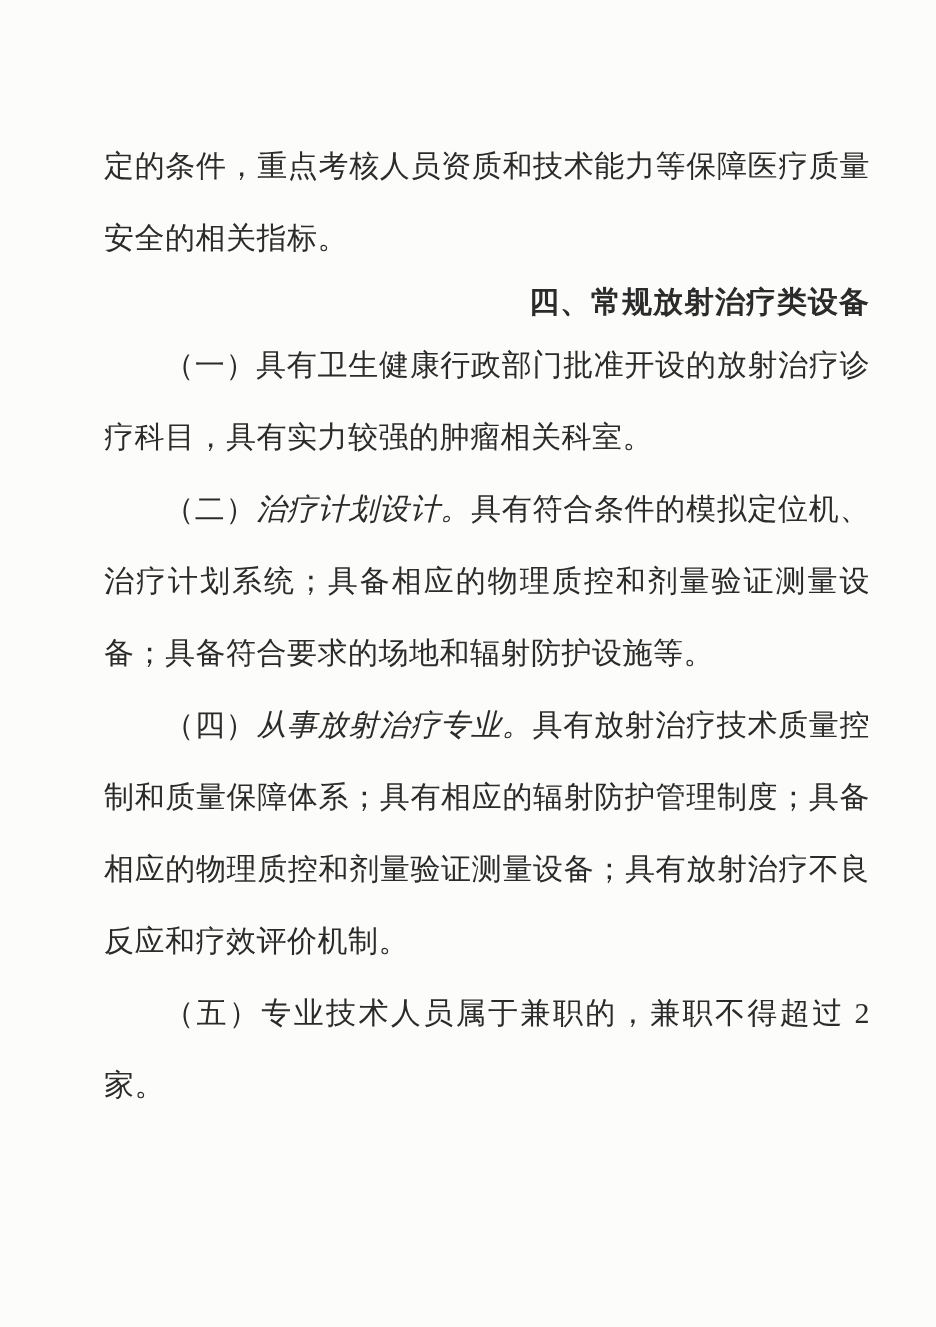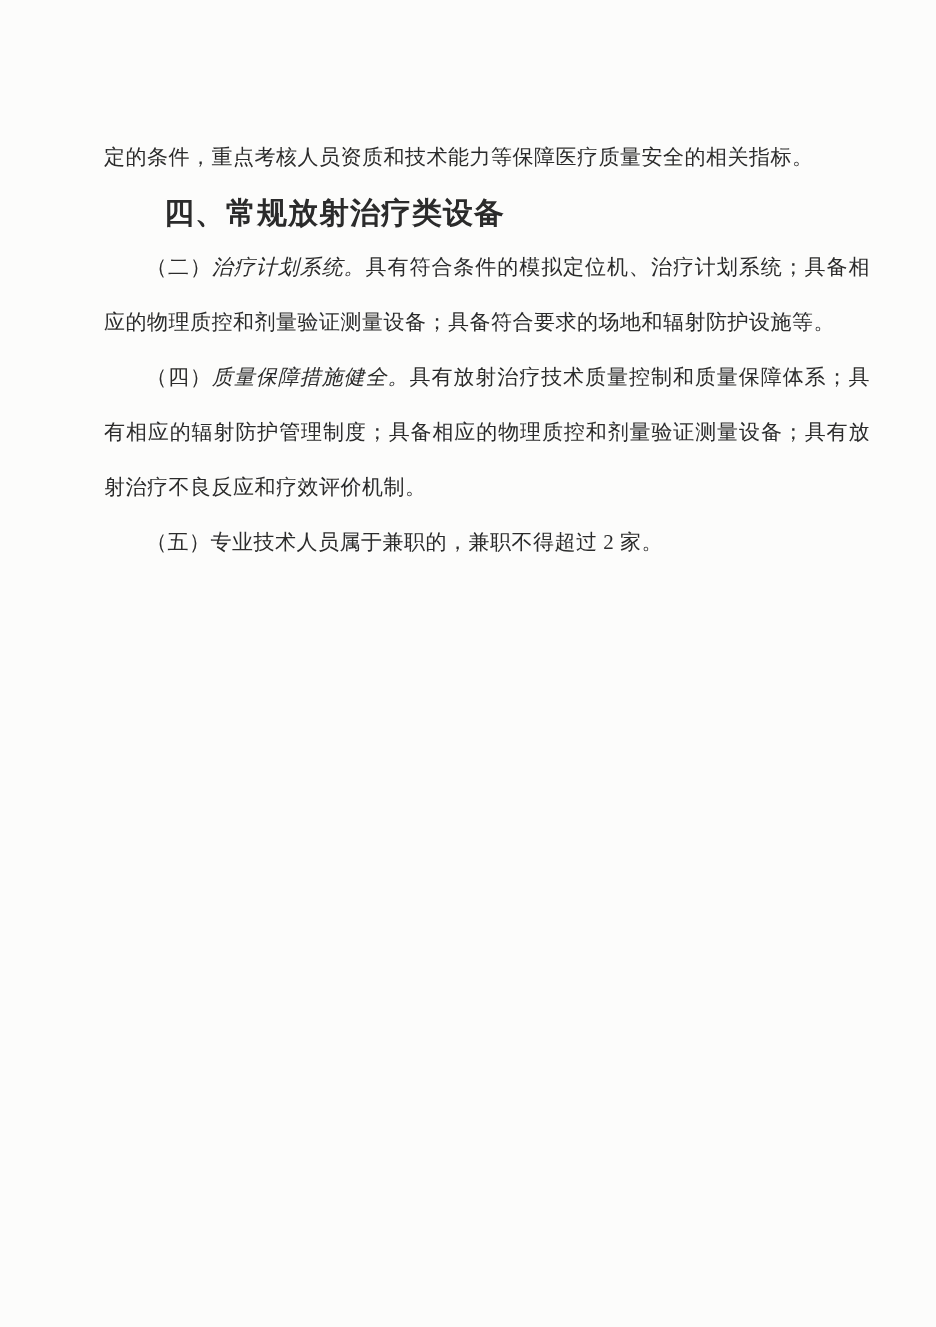--- a/index.html
+++ b/index.html
@@ -16,57 +16,59 @@
     box-sizing: border-box;
     padding: 130px 66px 0 104px;
     font-family: "Liberation Serif", "DejaVu Serif", serif;
     color: #2b2b2b;
   }
   .textblock {
     width: 766px;
   }
   .para {
     margin: 0;
-    font-size: 21px;
-    line-height: 55px;
+    font-size: 30px;
+    line-height: 72px;
     text-align: justify;
     text-indent: 2em;
     word-break: break-all;
     letter-spacing: 0.5px;
   }
   .para.continuation {
     text-indent: 0;
   }
   .heading {
     margin: 0;
     font-size: 30px;
     line-height: 55px;
     font-weight: bold;
     font-family: "Liberation Sans", "DejaVu Sans", sans-serif;
     text-indent: 2em;
     letter-spacing: 1px;
+    text-align: right;
   }
   .kaiti {
     font-style: italic;
     font-weight: 500;
   }
 </style>
 </head>
 <body>
 
 <div class="page">
   <div class="textblock">
 
     <p class="para continuation">定的条件，重点考核人员资质和技术能力等保障医疗质量安全的相关指标。</p>
 
 
     <h2 class="heading">四、常规放射治疗类设备</h2>
 
+    <p class="para">（一）具有卫生健康行政部门批准开设的放射治疗诊疗科目，具有实力较强的肿瘤相关科室。</p>
 
-    <p class="para"><span>（二）</span><span class="kaiti">治疗计划系统。</span><span>具有符合条件的模拟定位机、治疗计划系统；具备相应的物理质控和剂量验证测量设备；具备符合要求的场地和辐射防护设施等。</span></p>
+    <p class="para"><span>（二）</span><span class="kaiti">治疗计划设计。</span><span>具有符合条件的模拟定位机、治疗计划系统；具备相应的物理质控和剂量验证测量设备；具备符合要求的场地和辐射防护设施等。</span></p>
 
 
-    <p class="para"><span>（四）</span><span class="kaiti">质量保障措施健全。</span><span>具有放射治疗技术质量控制和质量保障体系；具有相应的辐射防护管理制度；具备相应的物理质控和剂量验证测量设备；具有放射治疗不良反应和疗效评价机制。</span></p>
+    <p class="para"><span>（四）</span><span class="kaiti">从事放射治疗专业。</span><span>具有放射治疗技术质量控制和质量保障体系；具有相应的辐射防护管理制度；具备相应的物理质控和剂量验证测量设备；具有放射治疗不良反应和疗效评价机制。</span></p>
 
     <p class="para">（五）专业技术人员属于兼职的，兼职不得超过 2 家。</p>
 
   </div>
 </div>
 
 </body></html>

